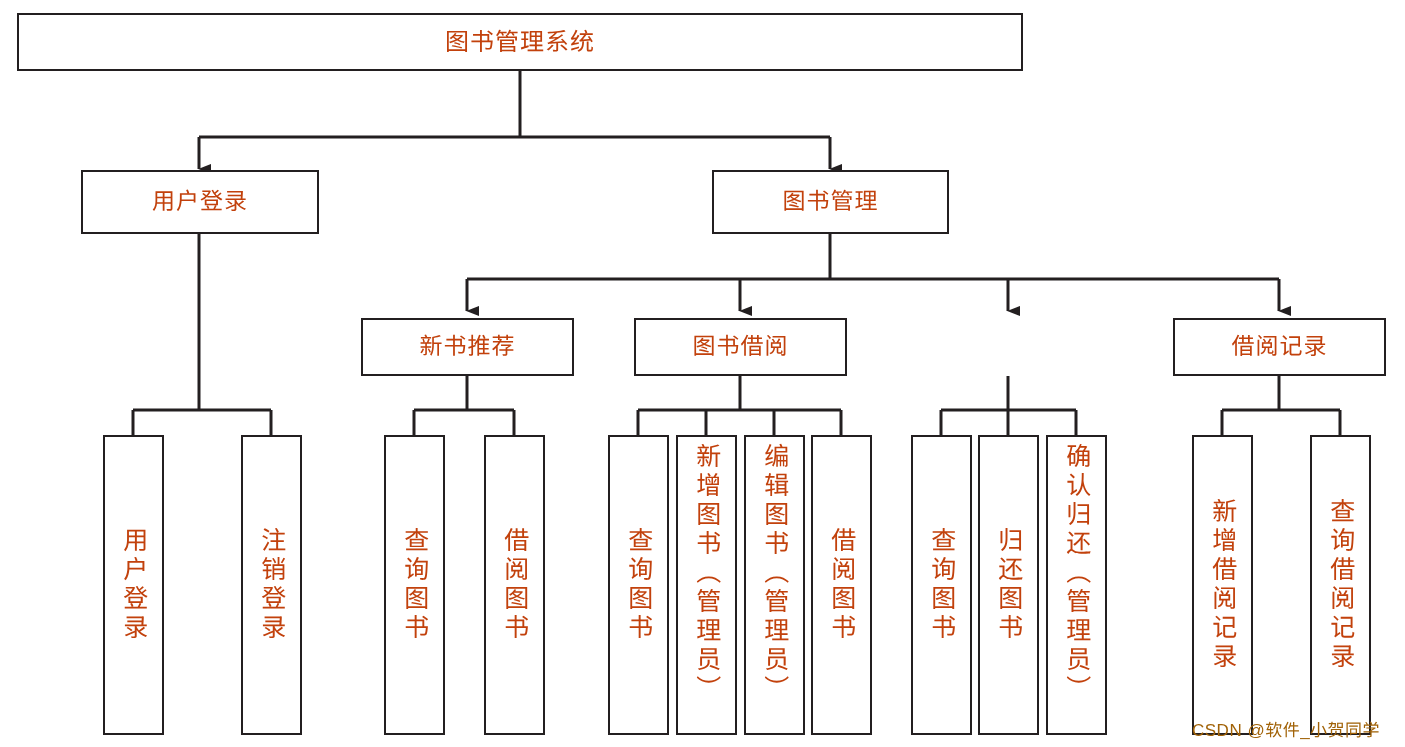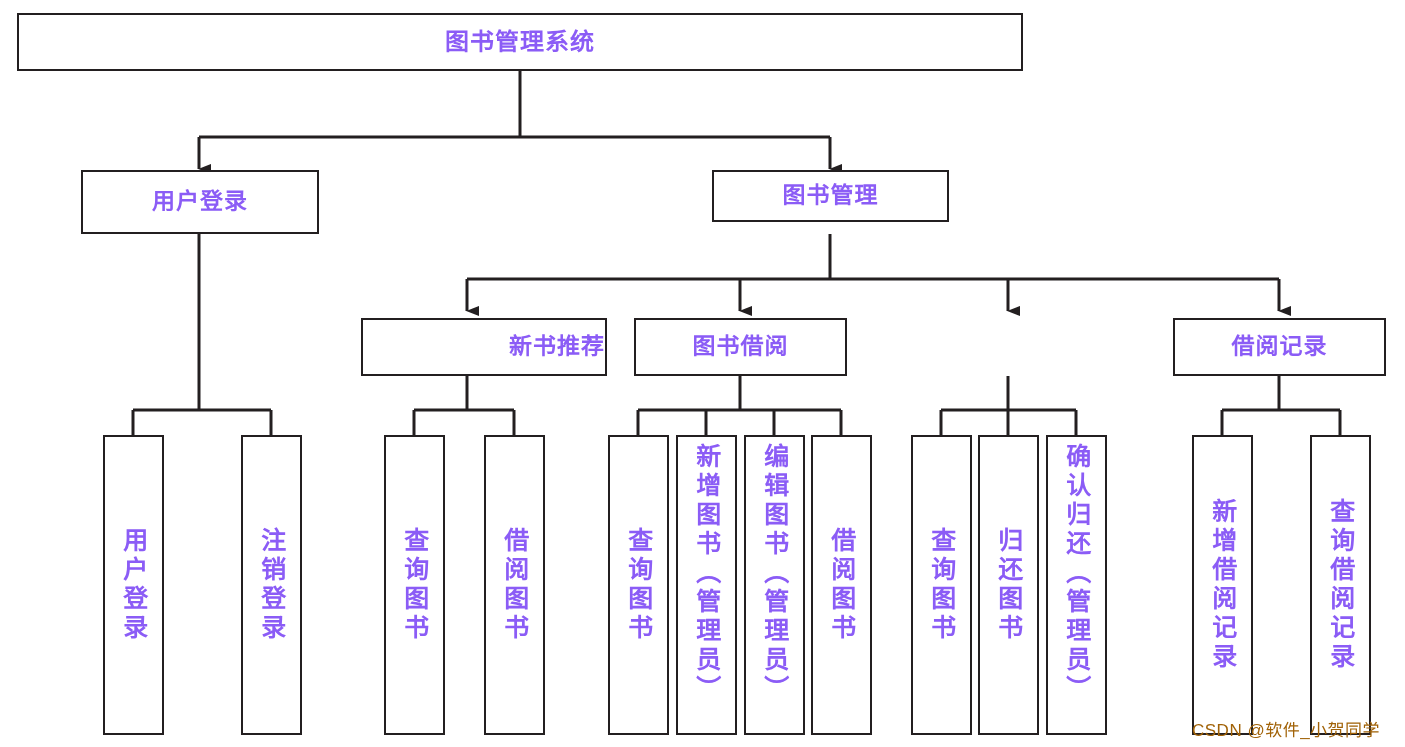--- a/index.html
+++ b/index.html
@@ -33,22 +33,21 @@
     border: 2px solid #231f20;
     display: flex;
     align-items: center;
     justify-content: center;
     color: #1a1a1a;
   }
   .node .node-label {
     display: block;
     text-align: center;
     line-height: 1.18;
-    color: #8b5cf6;
-    font-weight: bold;
+    color: #c2410c;
   }
   
   .node.horiz .node-label {
     font-size: 23px;
     letter-spacing: 1px;
     white-space: nowrap;
   }
   .node.root .node-label {
     font-size: 24px;
   }
@@ -137,25 +136,25 @@
     </g>
   </svg>
 
   <div class="node horiz root" style="left:17px; top:13px; width:1006px; height:58px;">
     <span class="node-label">图书管理系统</span>
   </div>
 
   <div class="node horiz" style="left:81px; top:170px; width:238px; height:64px;">
     <span class="node-label">用户登录</span>
   </div>
-  <div class="node horiz" style="left:712px; top:170px; width:237px; height:52px;">
+  <div class="node horiz" style="left:712px; top:170px; width:237px; height:64px;">
     <span class="node-label">图书管理</span>
   </div>
 
-  <div class="node horiz" style="left:361px; top:318px; width:246px; height:58px;justify-content:flex-end;">
+  <div class="node horiz" style="left:361px; top:318px; width:213px; height:58px;">
     <span class="node-label">新书推荐</span>
   </div>
   <div class="node horiz" style="left:634px; top:318px; width:213px; height:58px;align-items:center;">
     <span class="node-label">图书借阅</span>
   </div>
   <div class="node horiz" style="left:1173px; top:318px; width:213px; height:58px;">
     <span class="node-label">借阅记录</span>
   </div>
 
   <div class="node vert center" style="left:103px; top:435px; width:61px; height:300px;">

